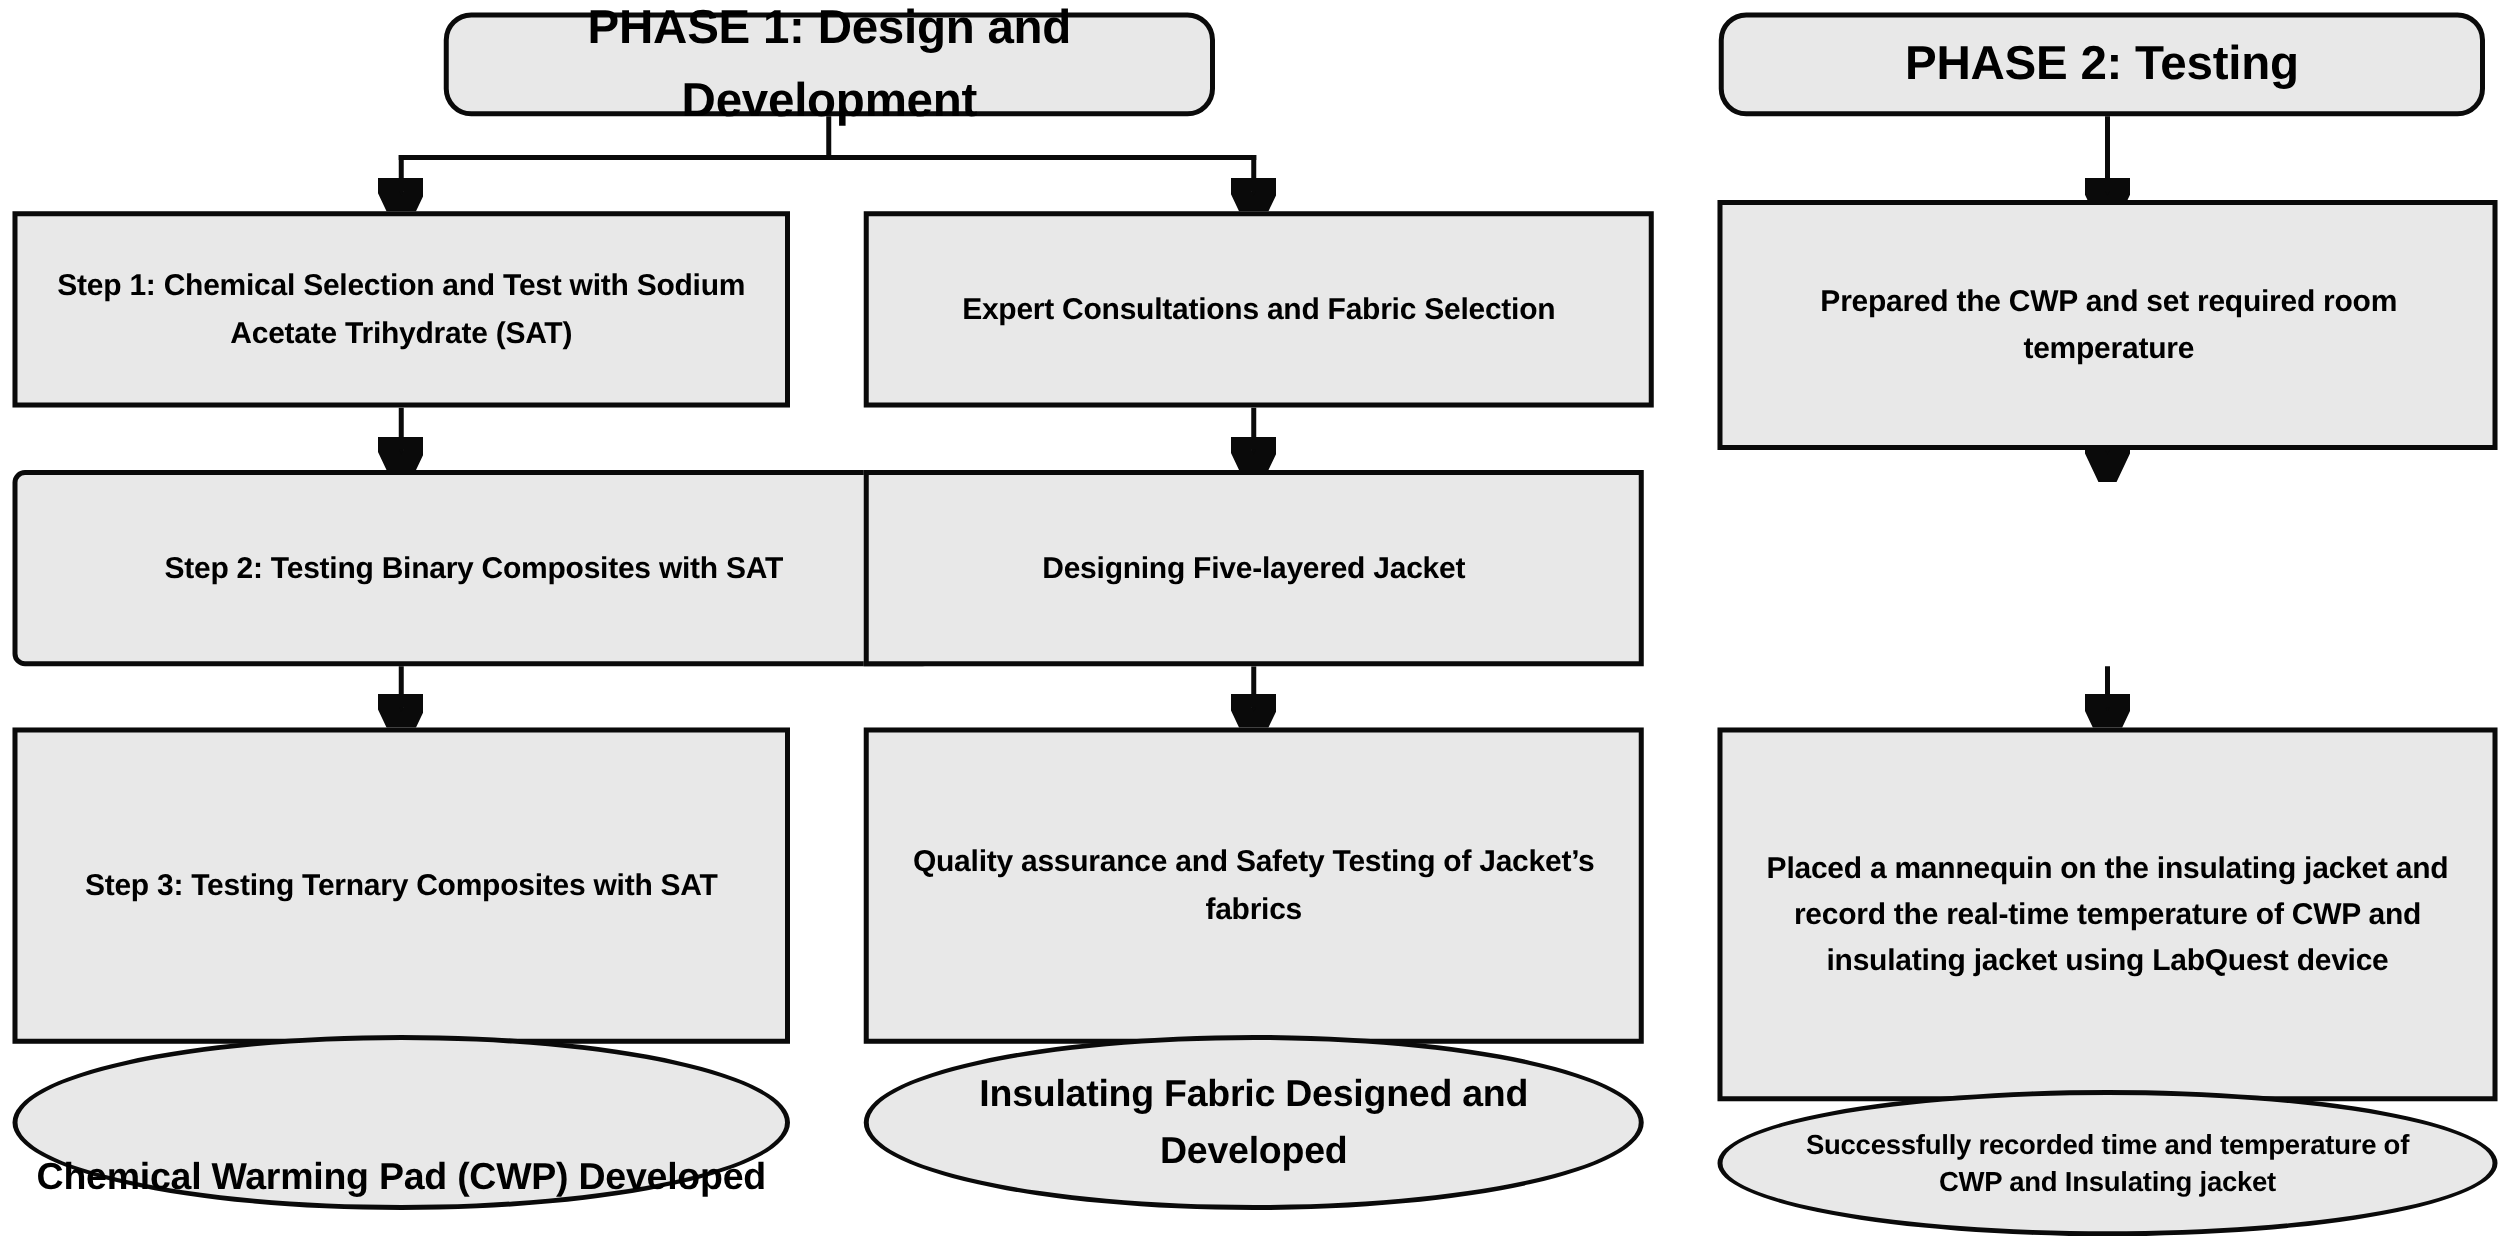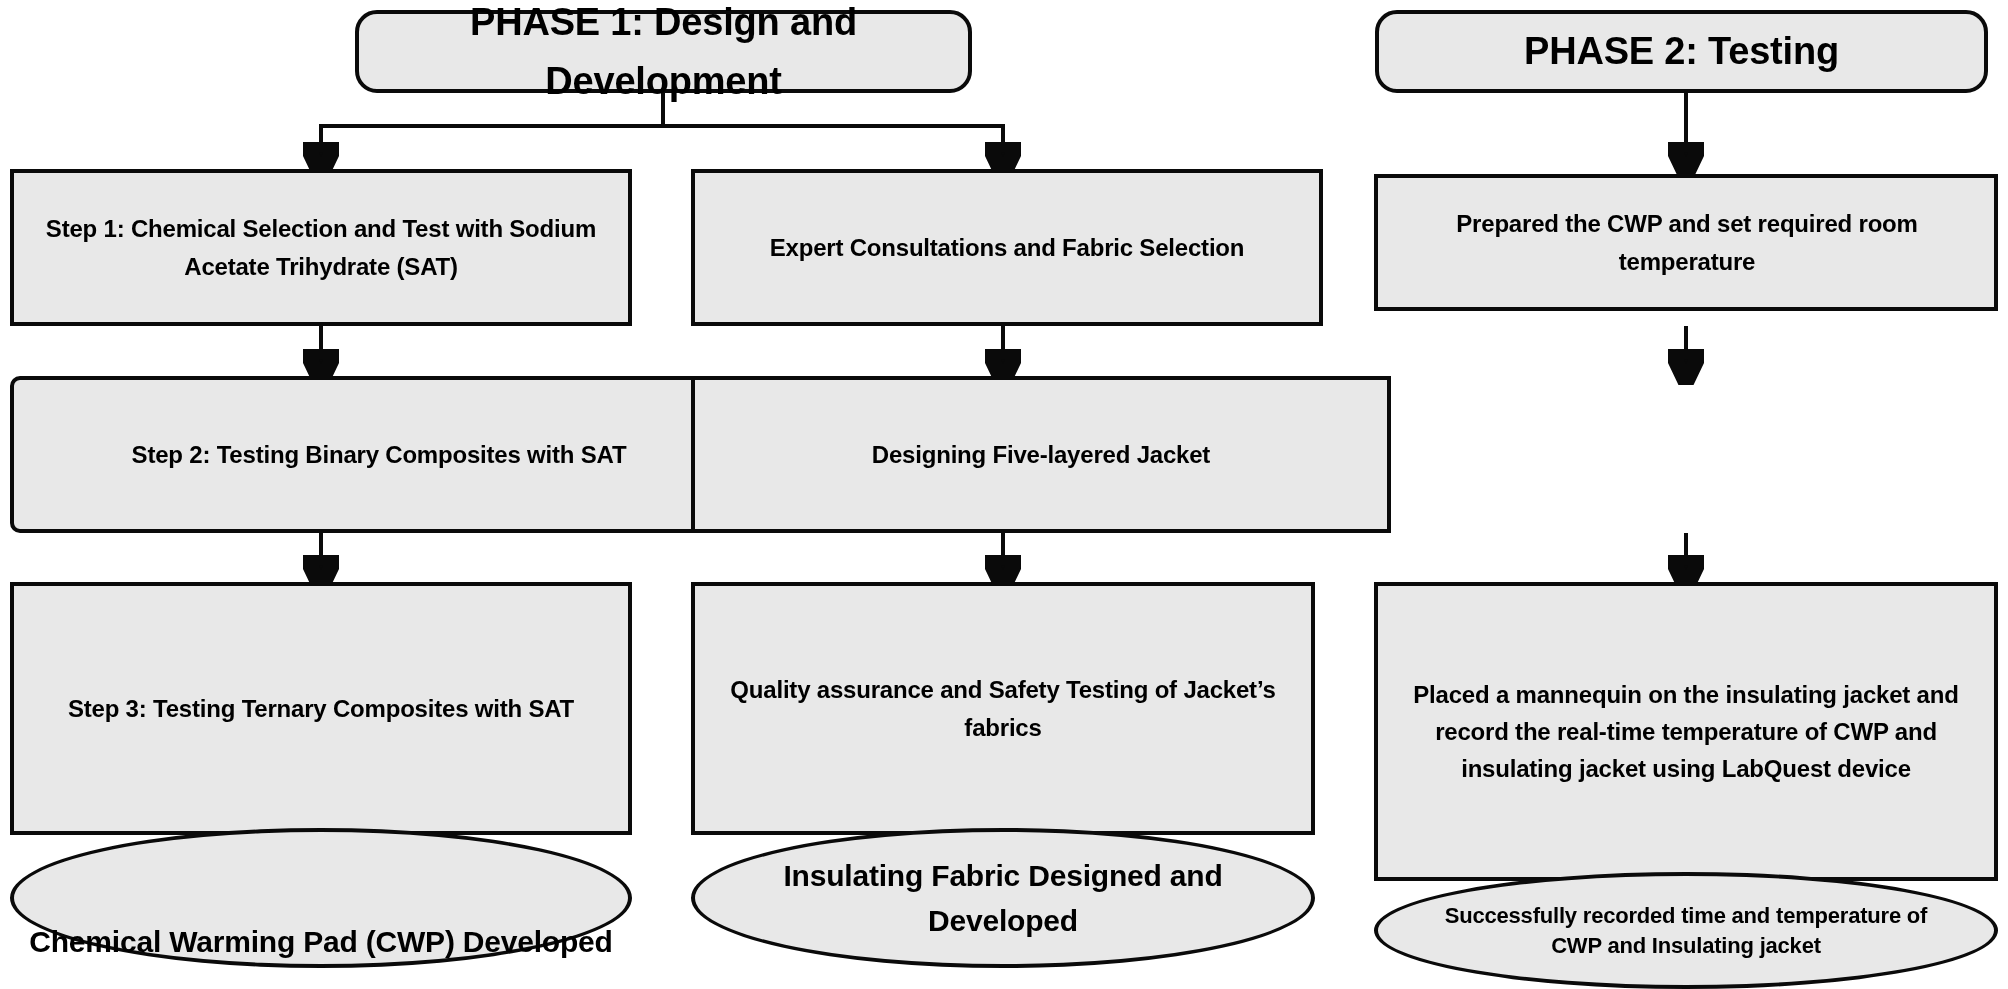--- a/index.html
+++ b/index.html
@@ -113,33 +113,33 @@
   </div>
 
   <div class="terminator" style="left:10px;top:878px;width:622px;height:0;padding:0;height:140px;top:828px;align-items:flex-end;">
     <span class="txt">Chemical Warming Pad (CWP) Developed</span>
   </div>
 
   <div class="node" style="left:691px;top:169px;width:632px;height:157px;">
     <span class="txt">Expert Consultations and Fabric Selection</span>
   </div>
 
-  <div class="node" style="left:691px;top:376px;width:700px;height:157px;">
+  <div class="node" style="left:691px;top:376px;width:624px;height:157px;">
     <span class="txt">Designing Five-layered Jacket</span>
   </div>
 
   <div class="node" style="left:691px;top:582px;width:624px;height:253px;">
     <span class="txt">Quality assurance and Safety Testing of Jacket’s fabrics</span>
   </div>
 
   <div class="terminator" style="left:691px;top:828px;width:624px;height:140px;">
     <span class="txt">Insulating Fabric Designed and Developed</span>
   </div>
 
-  <div class="node" style="left:1374px;top:174px;width:624px;height:137px;padding-left:16px;">
+  <div class="node" style="left:1374px;top:160px;width:624px;height:200px;padding-left:16px;">
     <span class="txt">Prepared the CWP and set required room temperature</span>
   </div>
 
 
   <div class="node" style="left:1374px;top:582px;width:624px;height:299px;">
     <span class="txt">Placed a mannequin on the insulating jacket and record the real-time temperature of CWP and insulating jacket using LabQuest device</span>
   </div>
 
   <div class="terminator" style="left:1374px;top:872px;width:624px;height:117px;padding:0 46px;font-size:22px;line-height:1.32;">
     <span class="txt">Successfully recorded time and temperature of CWP and Insulating jacket</span>

